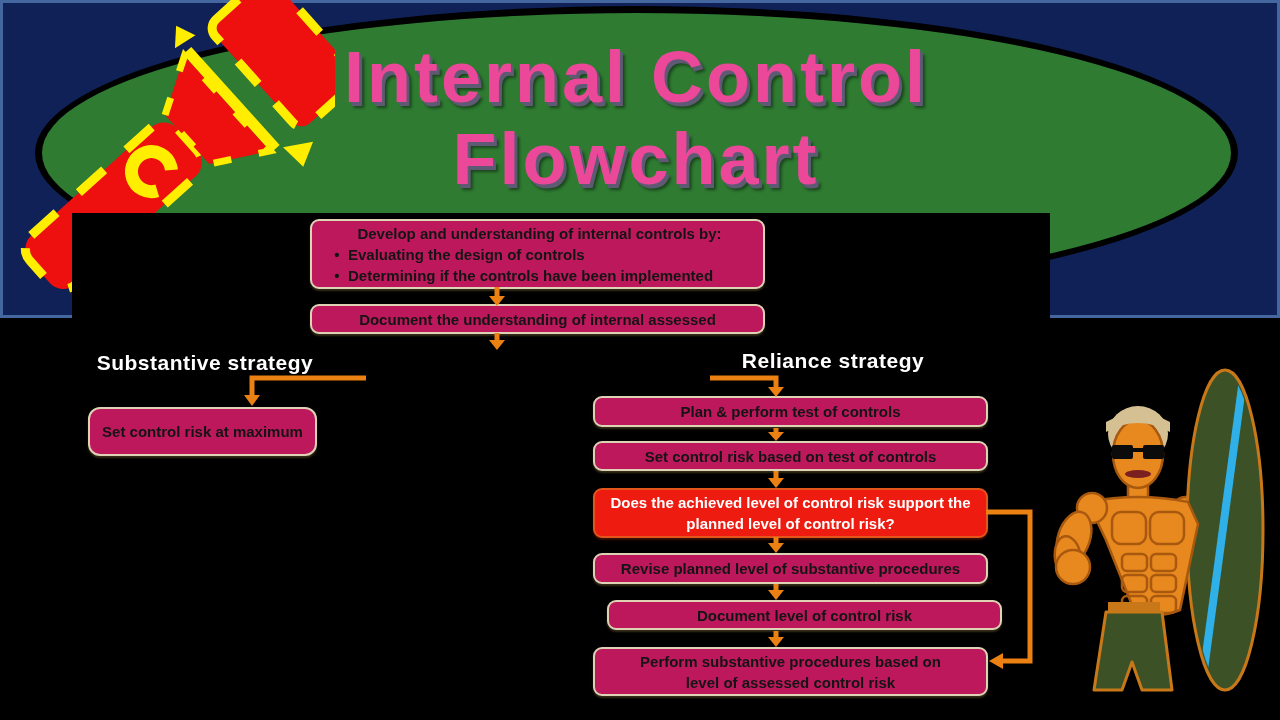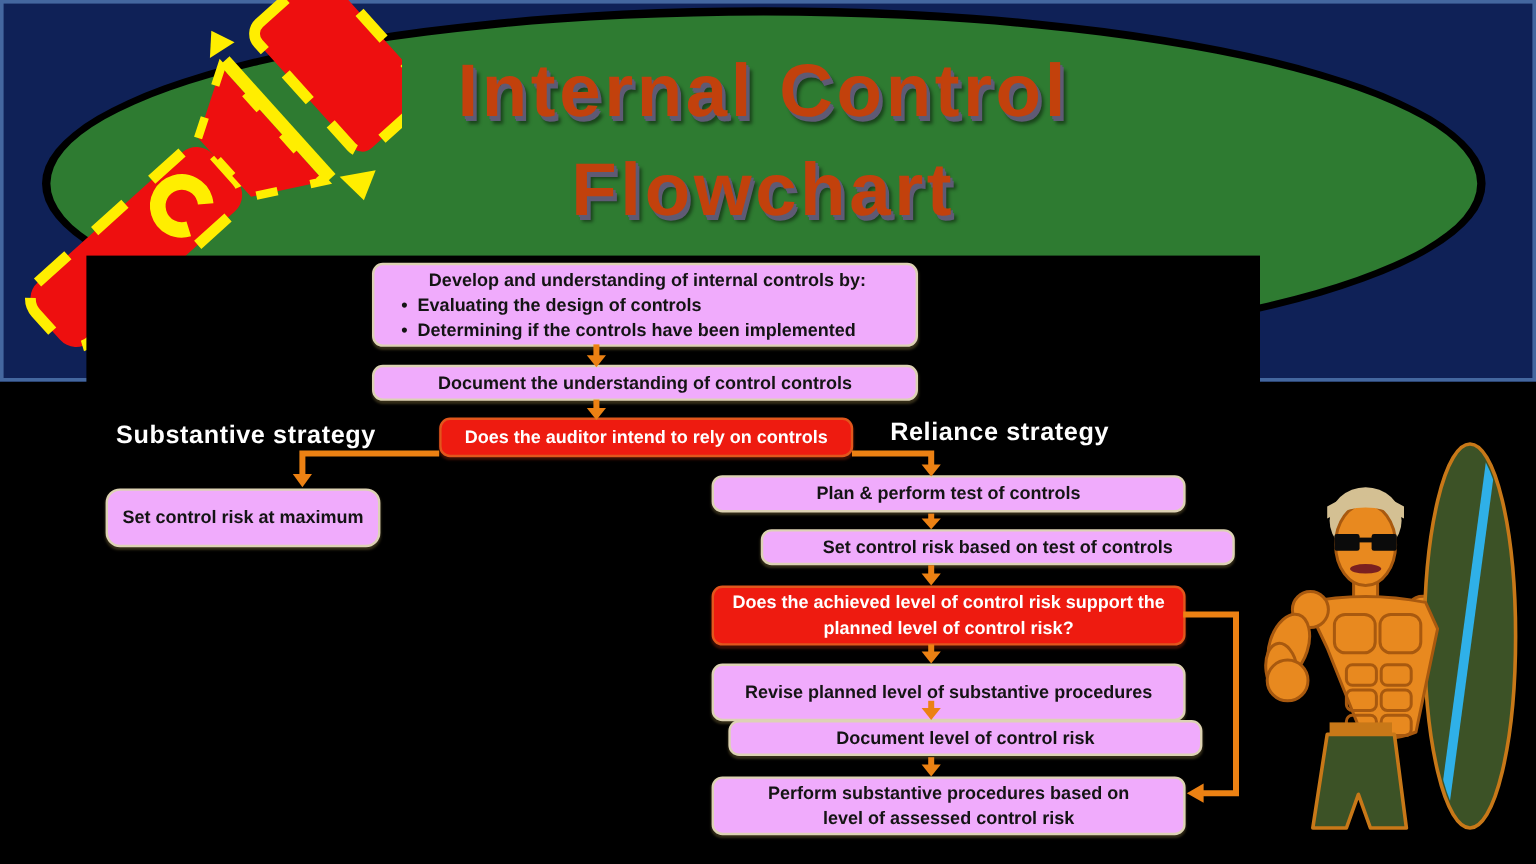--- a/index.html
+++ b/index.html
@@ -5,27 +5,27 @@
   html,body{margin:0;padding:0;background:#000;}
   .stage{position:relative;width:1280px;height:720px;background:#000;overflow:hidden;
          font-family:"Liberation Sans",sans-serif;}
 
   
   .navy-panel{position:absolute;left:0;top:0;width:1280px;height:318px;
               background:#0f2157;border:3px solid #44679f;box-sizing:border-box;}
   .title-ellipse{position:absolute;left:35px;top:6px;width:1203px;height:294px;
                  background:#2e7b31;border:7px solid #000;border-radius:50%;box-sizing:border-box;}
   .slide-title{position:absolute;left:186px;top:36px;width:900px;text-align:center;
-               color:#c2410c;font-weight:bold;font-size:62px;line-height:82px;letter-spacing:3px;
+               color:#ec4899;font-weight:bold;font-size:72px;line-height:82px;letter-spacing:3px;
                text-shadow:2px 2px 0 #5f5a74,3px 4px 0 #5f5a74,5px 6px 3px rgba(0,0,0,.45);}
 
   
   .chart-bg{position:absolute;left:72px;top:213px;width:978px;height:507px;background:#000;}
 
-  .node{position:absolute;background:#f0abfc;border:2px solid #ddd2b4;border-radius:9px;
+  .node{position:absolute;background:#be185d;border:2px solid #ddd2b4;border-radius:9px;
         color:#141414;font-weight:bold;font-size:15px;line-height:1.4;
         display:flex;align-items:center;justify-content:center;text-align:center;
         box-sizing:border-box;box-shadow:0 2px 2px rgba(150,130,70,.35);}
   .decision{background:#ee1b10;border:2px solid #e2561c;color:#fff;
             box-shadow:0 2px 2px rgba(120,30,10,.5);}
   .node-develop{flex-direction:column;align-items:stretch;justify-content:center;
                 padding:5px 10px 5px 14px;}
   .dev-head{text-align:center;}
   .dev-bullet{display:flex;text-align:left;align-items:flex-start;}
   .dev-bullet .mark{width:22px;flex:none;text-align:center;}
@@ -64,37 +64,36 @@
     <div class="dev-bullet">
       <span class="mark">•</span>
       <span>Evaluating the design of controls</span>
     </div>
     <div class="dev-bullet">
       <span class="mark">•</span>
       <span>Determining if the controls have been implemented</span>
     </div>
   </div>
 
-  <div class="node" style="left:310px;top:304px;width:455px;height:30px;">Document the understanding of control controls</div>
+  <div class="node" style="left:310px;top:304px;width:455px;height:30px;">Document the understanding of internal assessed</div>
 
-  <div class="node decision" style="left:366px;top:348px;width:345px;height:33px;">Does the auditor intend to rely on controls</div>
 
   <div class="strategy-label" style="left:80px;top:351px;width:250px;">Substantive strategy</div>
 
   <div class="strategy-label" style="left:733px;top:349px;width:200px;">Reliance strategy</div>
 
   <div class="node" style="left:88px;top:407px;width:229px;height:49px;border-radius:12px;">Set control risk at maximum</div>
 
   <div class="node" style="left:593px;top:396px;width:395px;height:31px;">Plan &amp; perform test of controls</div>
 
-  <div class="node" style="left:593px;top:441px;width:395px;height:30px;margin-left:41px;">Set control risk based on test of controls</div>
+  <div class="node" style="left:593px;top:441px;width:395px;height:30px;">Set control risk based on test of controls</div>
 
   <div class="node decision" style="left:593px;top:488px;width:395px;height:50px;padding:0 12px;">Does the achieved level of control risk support the planned level of control risk?</div>
 
-  <div class="node" style="left:593px;top:553px;width:395px;height:48px;text-align:right;">Revise planned level of substantive procedures</div>
+  <div class="node" style="left:593px;top:553px;width:395px;height:31px;text-align:right;">Revise planned level of substantive procedures</div>
 
   <div class="node" style="left:607px;top:600px;width:395px;height:30px;">Document level of control risk</div>
 
   <div class="node" style="left:593px;top:647px;width:395px;height:49px;padding:0 28px;">Perform substantive procedures based on level of assessed control risk</div>
 
   <svg class="connector-svg" style="left:0;top:0;" width="1280" height="720" viewBox="0 0 1280 720">
     <g stroke="#ec8113" stroke-width="5" fill="none">
       <line x1="497" y1="287" x2="497" y2="297"></line>
       <line x1="497" y1="333" x2="497" y2="341"></line>
       <polyline points="366,378 252,378 252,397"></polyline>

